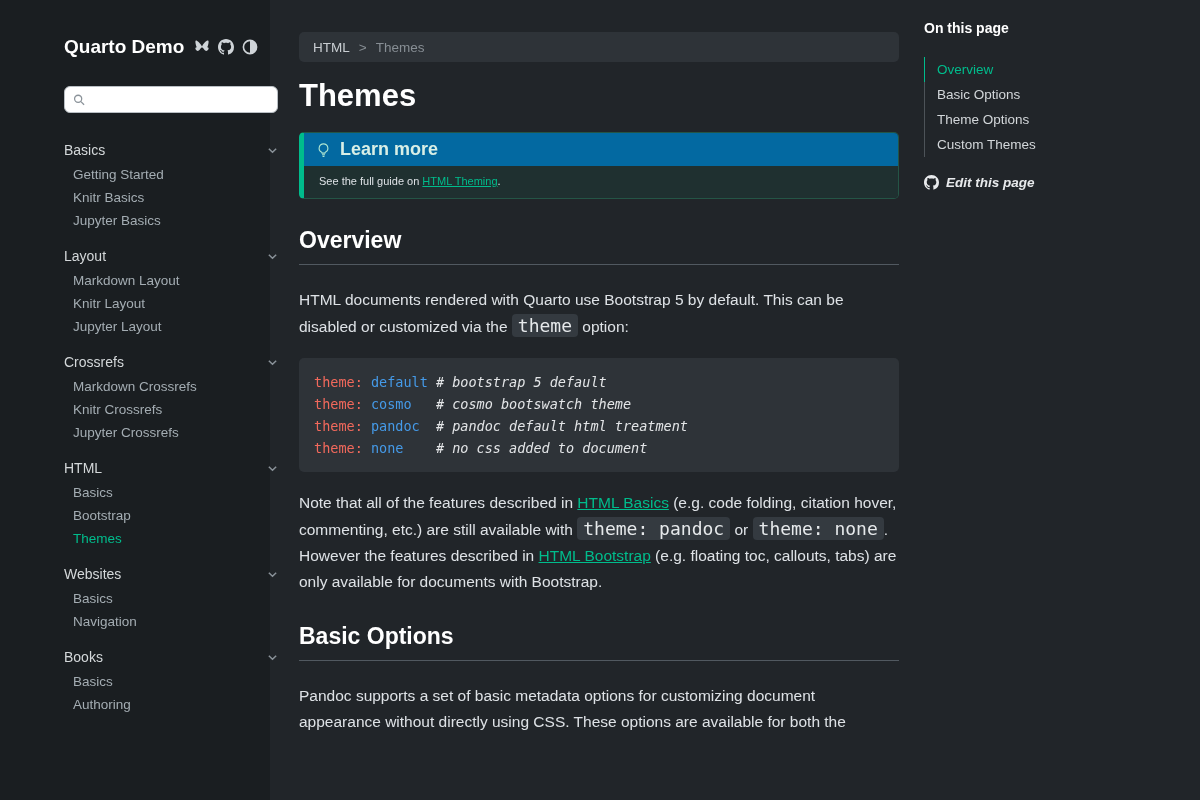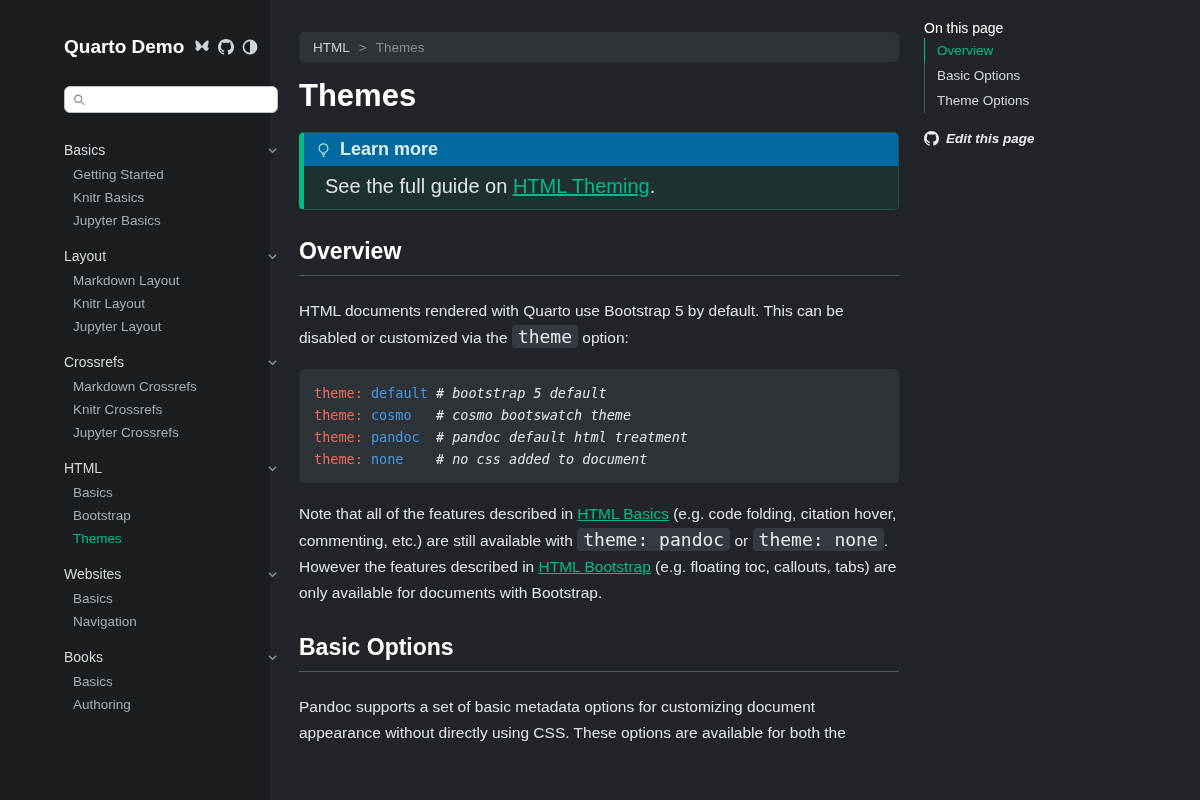--- a/index.html
+++ b/index.html
@@ -59,21 +59,21 @@
     border:1px solid #245546;
     border-left:5px solid #00bc8c;
     border-radius:5px; overflow:hidden;
   }
   .callout-header {
     background:#0369a1; display:flex; align-items:center; gap:9px;
     padding:6px 12px; font-size:18px; font-weight:bold; color:#d9efe6;
   }
   .callout-header svg { color:#aee5d1; }
   .callout-body {
-    background:#1f3030; padding:9px 21px 11px; font-size:20px; color:#dee2e6;
+    background:#1f3030; padding:9px 15px 11px; font-size:11px; color:#dee2e6;
   }
   h2 {
     font-size:23px; font-weight:bold; color:#ffffff;
     margin:28px 0 22px; padding-bottom:10px;
     border-bottom:1px solid #515960;
   }
   p { font-size:15.5px; line-height:26px; margin-bottom:16px; color:#dee2e6; }
   a.ilink { color:#00bc8c; text-decoration:underline; cursor:pointer; }
   code.icode {
     font-family:"DejaVu Sans Mono", monospace;
@@ -84,21 +84,21 @@
     background:#2e3338; border-radius:5px;
     padding:13px 15px; margin:18px 0;
     font-family:"DejaVu Sans Mono", monospace; font-size:13.5px;
   }
   .code-line { white-space:pre; line-height:22px; color:#dcdee0; }
   .tok-key { color:#f2695c; }
   .tok-val { color:#459ae8; display:inline-block; width:7ch; }
   .tok-com { color:#e3e5e7; font-style:italic; }
   
   .toc { width:240px; margin-left:25px; padding-top:20px; }
-  .toc-title { font-size:14px; font-weight:normal; color:#ffffff; margin-bottom:2px; }
+  .toc-title { font-size:14px; font-weight:bold; color:#ffffff; margin-bottom:21px; }
   .toc-list { list-style:none; }
   .toc-item {
     border-left:1px solid #4d5358;
     padding:5px 0 5px 12px; font-size:13.5px; color:#d3d7da; cursor:pointer;
   }
   .toc-item.active { border-left:1px solid #00bc8c; color:#00bc8c; }
   .edit-row {
     margin-top:18px; display:flex; align-items:center; gap:7px;
     font-size:13.5px; font-weight:bold; color:#e8eaec; cursor:pointer;font-style:italic;
   }
@@ -248,20 +248,21 @@
     <p>Pandoc supports a set of basic metadata options for customizing document appearance without directly using CSS. These options are available for both the</p>
 
   </main>
 
   <aside class="toc">
     <div class="toc-title">On this page</div>
     <ul class="toc-list">
       <li class="toc-item active">Overview</li>
       <li class="toc-item">Basic Options</li>
       <li class="toc-item">Theme Options</li>
+      <li class="toc-item">Custom Themes</li>
     </ul>
     <div class="edit-row">
       <svg width="15" height="15" viewBox="0 0 16 16">
           <path fill="currentColor" d="M8 0C3.58 0 0 3.58 0 8c0 3.54 2.29 6.53 5.47 7.59.4.07.55-.17.55-.38 0-.19-.01-.82-.01-1.49-2.01.37-2.53-.49-2.69-.94-.09-.23-.48-.94-.82-1.13-.28-.15-.68-.52-.01-.53.63-.01 1.08.58 1.23.82.72 1.21 1.87.87 2.33.66.07-.52.28-.87.51-1.07-1.78-.2-3.64-.89-3.64-3.95 0-.87.31-1.59.82-2.15-.08-.2-.36-1.02.08-2.12 0 0 .67-.21 2.2.82.64-.18 1.32-.27 2-.27.68 0 1.36.09 2 .27 1.53-1.04 2.2-.82 2.2-.82.44 1.1.16 1.92.08 2.12.51.56.82 1.27.82 2.15 0 3.07-1.87 3.75-3.65 3.95.29.25.54.73.54 1.48 0 1.07-.01 1.93-.01 2.2 0 .21.15.46.55.38A8.01 8.01 0 0 0 16 8c0-4.42-3.58-8-8-8z"></path>
         </svg>
       <span>Edit this page</span>
     </div>
   </aside>
 </div>
 

